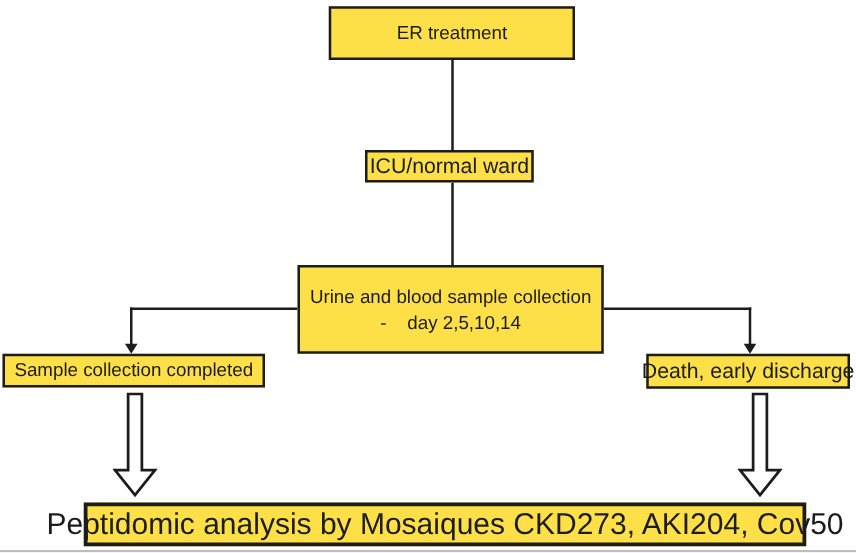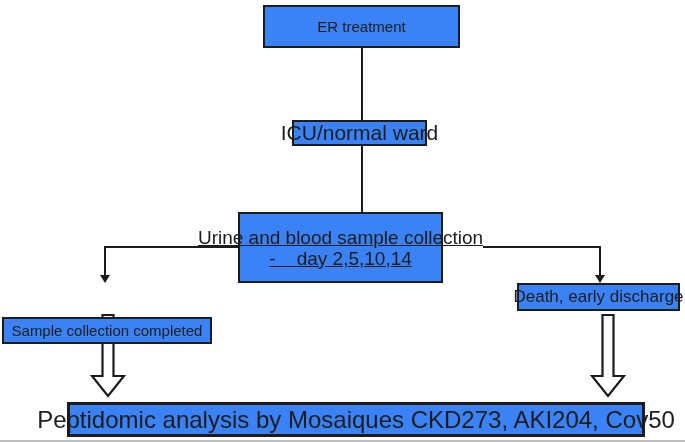--- a/index.html
+++ b/index.html
@@ -8,42 +8,42 @@
     width: 685px;
     height: 442px;
     background: #ffffff;
     font-family: "Liberation Sans", sans-serif;
     color: #1c1c1c;
     overflow: hidden;
   }
   .box {
     position: absolute;
     box-sizing: border-box;
-    background: #3b82f6;
+    background: #fde047;
     border: 2px solid #1c1c1c;
     display: flex;
     flex-direction: column;
     align-items: center;
     justify-content: center;
     text-align: right;
   }
   .box .tline { white-space: pre; }
   .conn { position: absolute; background: #1c1c1c; }
   .arrowhead {
     position: absolute;
     width: 0; height: 0;
     border-left: 5px solid transparent;
     border-right: 5px solid transparent;
     border-top: 8px solid #1c1c1c;
   }
   .hollow-arrow { position: absolute; }
   #box-er        { left: 263px; top: 5px;   width: 197px; height: 43px; font-size: 15px; line-height: 20px; }
-  #box-icu       { left: 292px; top: 120px; width: 135px; height: 26px; font-size: 21px; }
-  #box-collect   { left: 238px; top: 212px; width: 205px; height: 71px; font-size: 19px; line-height: 21px; text-decoration: underline; }
-  #box-completed { left: 2px;   top: 283px; width: 210px; height: 27px; font-size: 15px; margin-top: 34px; }
+  #box-icu       { left: 292px; top: 120px; width: 135px; height: 26px; font-size: 17px; }
+  #box-collect   { left: 238px; top: 212px; width: 245px; height: 71px; font-size: 15px; line-height: 21px; }
+  #box-completed { left: 2px;   top: 283px; width: 210px; height: 27px; font-size: 15px; }
   #box-death     { left: 517px; top: 283px; width: 163px; height: 28px; font-size: 17px; }
   #box-pept      { left: 67px;  top: 402px; width: 578px; height: 35px; font-size: 24px; border-width: 3px; }
   #conn-v1      { left: 361px; top: 48px;  width: 2px;   height: 72px; }
   #conn-v2      { left: 361px; top: 146px; width: 2px;   height: 66px; }
   #conn-h-left  { left: 104px; top: 246px; width: 134px; height: 2px; }
   #conn-v-left  { left: 104px; top: 246px; width: 2px;   height: 30px; }
   #ah-left      { left: 100px; top: 275px; }
   #conn-h-right { left: 483px; top: 246px; width: 118px; height: 2px; }
   #conn-v-right { left: 599px; top: 246px; width: 2px;   height: 30px; }
   #ah-right     { left: 595px; top: 275px; }

